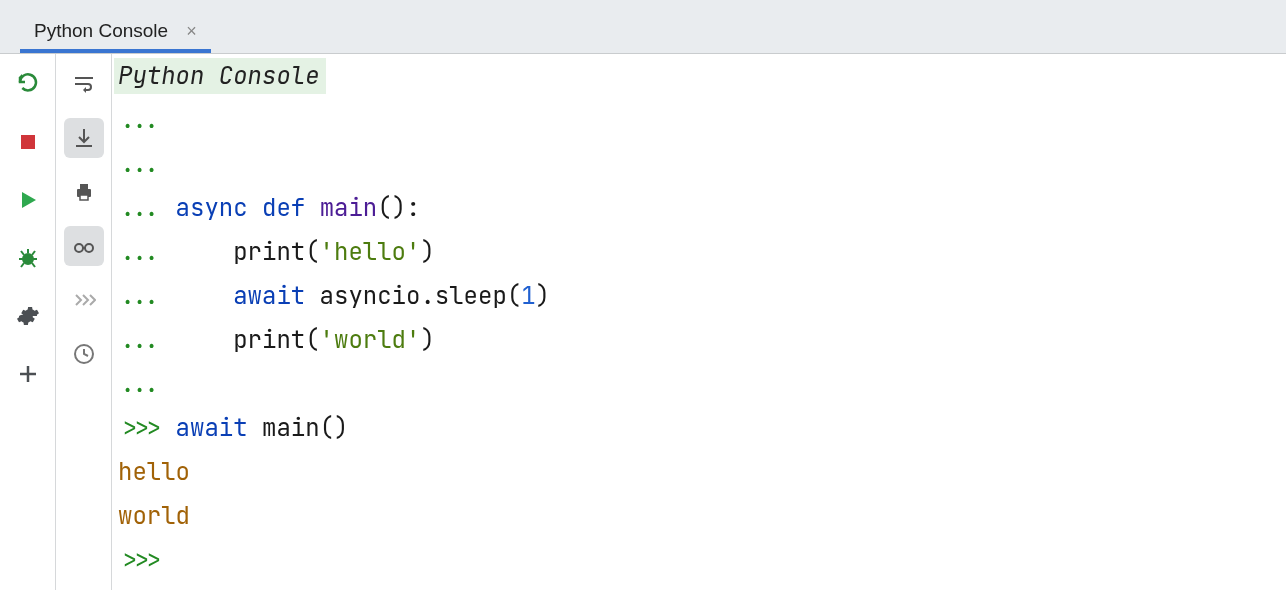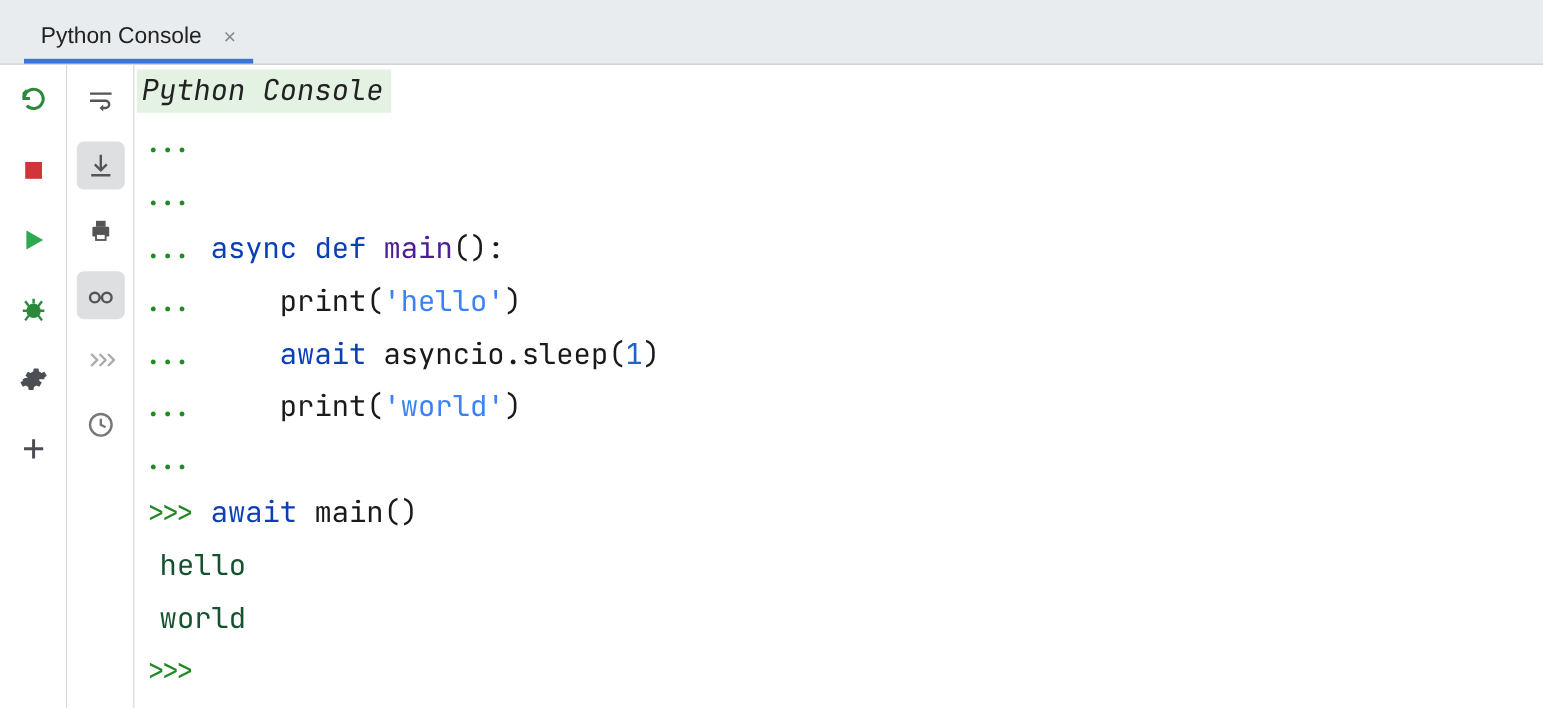--- a/index.html
+++ b/index.html
@@ -86,23 +86,23 @@
     font-style: italic;
     color: #222;
     margin-top: 2px;
     line-height: 36px;
   }
   .line { white-space: pre; padding-left: 4px; }
   .prompt-cont { color: #228a22; }
   .prompt-in { color: #228a22; }
   .kw { color: #0a3fb5; text-align: right; }
   .fn { color: #4c1d95; }
-  .str { color: #3b82f6; }
+  .str { color: #4d7c0f; }
   .num { color: #2060d0; }
-  .out { color: #14532d; margin-left: 15px; }
+  .out { color: #a16207; }
 </style>
 </head>
 <body>
 
 <div class="tab-bar">
   <div class="tab active">
     <span>Python Console</span>
     <span class="close">×</span>
   </div>
 </div>

